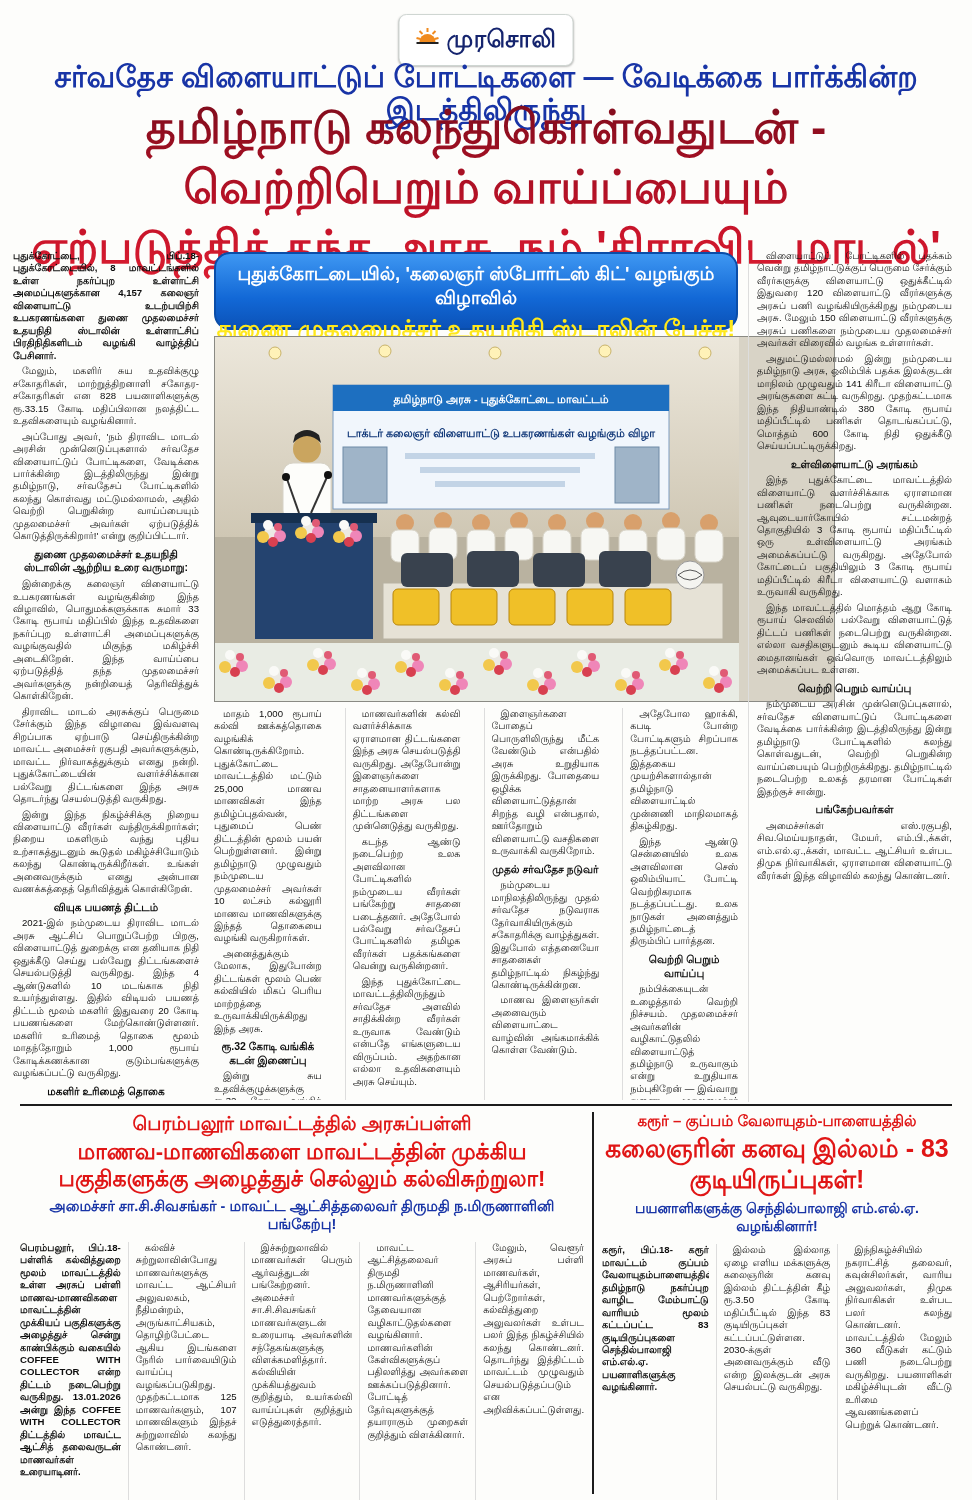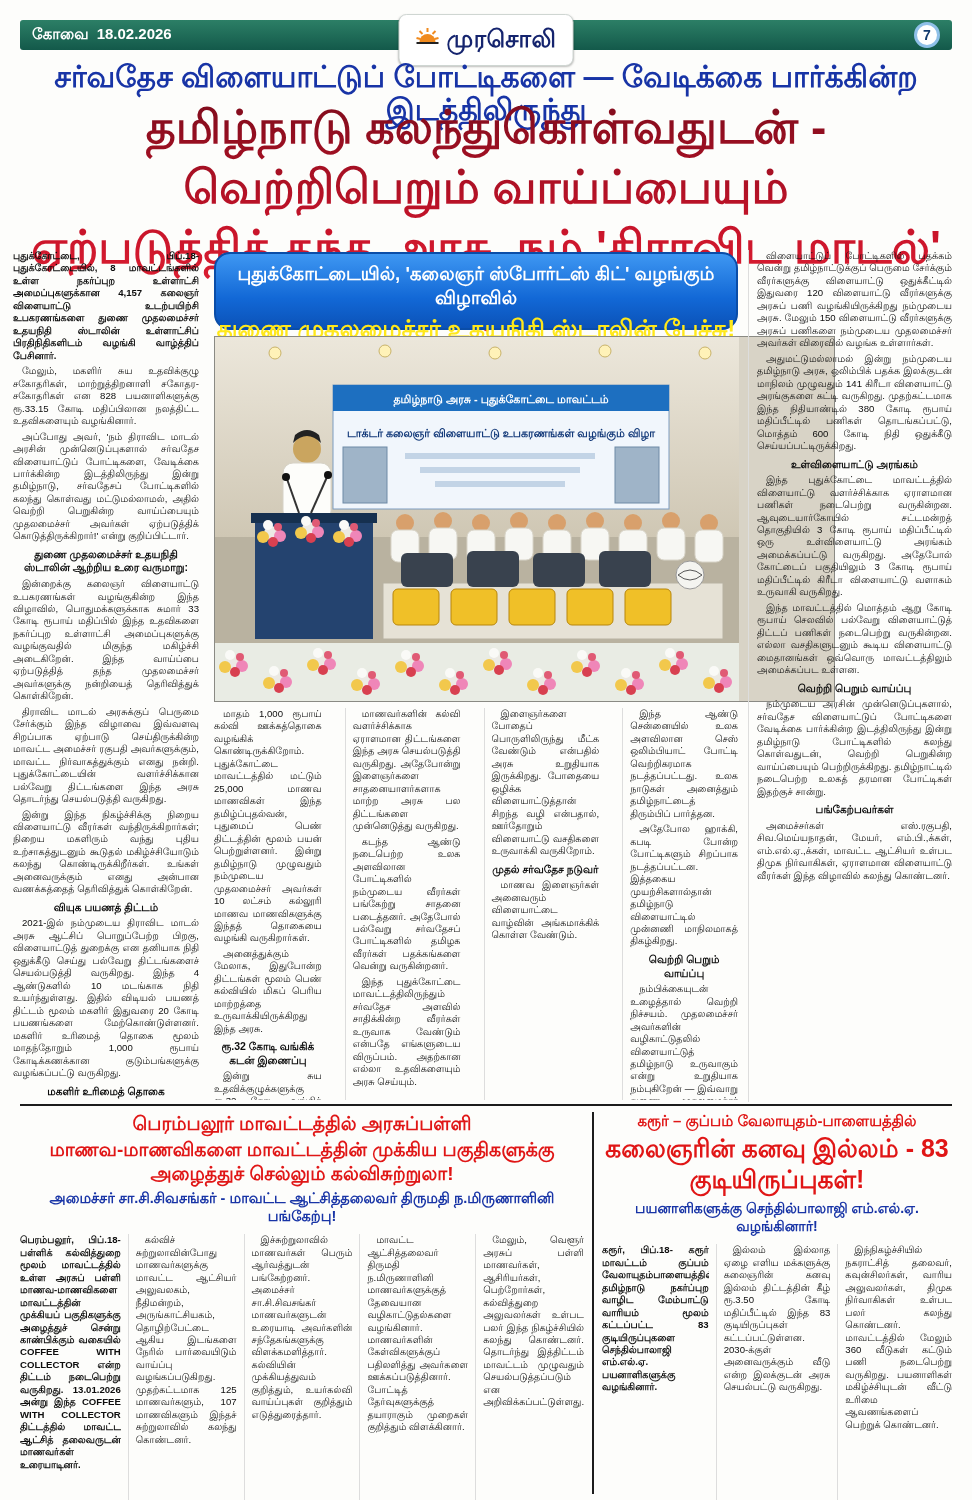--- a/index.html
+++ b/index.html
@@ -65,45 +65,36 @@
              border-left:1px solid #ddd; padding-left:8px; }
   .midcols{ position:absolute; left:214px; top:708px; width:524px; height:392px; display:flex; }
   .midcols .mcol{ flex:1; overflow:hidden; }
   .midcols .mcol + .mcol{ border-left:1px solid #ddd; margin-left:23px; padding-left:7px; }
   
   .hrule{ position:absolute; left:20px; top:1104px; width:932px; height:2px; background:#1c1c1c; }
   .vrule{ position:absolute; left:592px; top:1112px; width:2px; height:382px; background:#1c1c1c; }
   .bl{ position:absolute; left:20px; top:1112px; width:564px; height:382px; }
   .br{ position:absolute; left:602px; top:1112px; width:350px; height:382px; }
   .red-h1{ text-align:center; font-weight:bold; color:#e01616; font-size:19px; line-height:1.25; }
-  .red-h2{ text-align:center; font-weight:bold; color:#e01616; font-size:19px; line-height:1.25; margin-top:2px; }
+  .red-h2{ text-align:center; font-weight:bold; color:#e01616; font-size:22px; line-height:1.25; margin-top:2px; }
   .blue-sub{ text-align:center; font-weight:bold; color:#1834a6; font-size:14.5px; margin-top:5px; }
   .br .red-h1{ font-size:15px; }
   .br .red-h2{ font-size:25px;text-align:center; }
   .br .blue-sub{ font-size:14px; }
   .colrow{ display:flex; margin-top:8px; }
   .colrow .newscol{ flex:1; }
   .colrow .newscol + .newscol{ border-left:1px solid #ddd; margin-left:7px; padding-left:7px; }
   .bl .colrow{ height:300px; }
   .br .colrow{ height:278px; }
 </style>
 </head>
 <body>
 
 <div class="page">
 
-  <header class="topbar">
-    <span class="edition">
-      <span>கோவை</span>
-      <span>18.02.2026</span>
-    </span>
-    <span class="pagenum">
-      <span>7</span>
-    </span>
-  </header>
 
   <div class="masthead">
     <span>
       <svg width="24" height="24" viewBox="0 0 24 24">
         <rect x="1" y="16" width="22" height="2" fill="#222"></rect>
         <path d="M4 16 A8 8 0 0 1 20 16 Z" fill="#f08a1e"></path>
         <g stroke="#f08a1e" stroke-width="2">
           <line x1="12" y1="2" x2="12" y2="6"></line>
             <line x1="4" y1="5" x2="7" y2="8"></line>
           <line x1="20" y1="5" x2="17" y2="8"></line>
@@ -255,25 +246,26 @@
         <p class="blk-para">இன்று சுய உதவிக்குழுக்களுக்கு ரூ.32 கோடி வங்கிக் கடன் இணைப்பு வழங்கப்பட்டுள்ளது. இப்படி மகளிரின் பொருளாதார முன்னேற்றத்துக்கும் இந்த அரசு உறுதுணையாக இருக்கிறது.</p>
       </div>
     <div class="mcol newscol">
         <p class="blk-para">மாணவர்களின் கல்வி வளர்ச்சிக்காக ஏராளமான திட்டங்களை இந்த அரசு செயல்படுத்தி வருகிறது. அதேபோன்று இளைஞர்களை சாதனையாளர்களாக மாற்ற அரசு பல திட்டங்களை முன்னெடுத்து வருகிறது.</p>
         <p class="blk-para">கடந்த ஆண்டு நடைபெற்ற உலக அளவிலான போட்டிகளில் நம்முடைய வீரர்கள் பங்கேற்று சாதனை படைத்தனர். அதேபோல் பல்வேறு சர்வதேசப் போட்டிகளில் தமிழக வீரர்கள் பதக்கங்களை வென்று வருகின்றனர்.</p>
         <p class="blk-para">இந்த புதுக்கோட்டை மாவட்டத்திலிருந்தும் சர்வதேச அளவில் சாதிக்கின்ற வீரர்கள் உருவாக வேண்டும் என்பதே எங்களுடைய விருப்பம். அதற்கான எல்லா உதவிகளையும் அரசு செய்யும்.</p>
       </div>
     <div class="mcol newscol">
         <p class="blk-para">இளைஞர்களை போதைப் பொருளிலிருந்து மீட்க வேண்டும் என்பதில் அரசு உறுதியாக இருக்கிறது. போதையை ஒழிக்க விளையாட்டுத்தான் சிறந்த வழி என்பதால், ஊர்தோறும் விளையாட்டு வசதிகளை உருவாக்கி வருகிறோம்.</p>
         <p class="blk-subhead">முதல் சர்வதேச நடுவர்</p>
+        <p class="blk-para">நம்முடைய மாநிலத்திலிருந்து முதல் சர்வதேச நடுவராக தேர்வாகியிருக்கும் சகோதரிக்கு வாழ்த்துகள். இதுபோல் எத்தனையோ சாதனைகள் தமிழ்நாட்டில் நிகழ்ந்து கொண்டிருக்கின்றன.</p>
         <p class="blk-para">மாணவ இளைஞர்கள் அனைவரும் விளையாட்டை வாழ்வின் அங்கமாக்கிக் கொள்ள வேண்டும்.</p>
       </div>
     <div class="mcol newscol">
+        <p class="blk-para">அதேபோல ஹாக்கி, கபடி போன்ற போட்டிகளும் சிறப்பாக நடத்தப்பட்டன. இத்தகைய முயற்சிகளால்தான் தமிழ்நாடு விளையாட்டில் முன்னணி மாநிலமாகத் திகழ்கிறது.</p>
         <p class="blk-para">இந்த ஆண்டு சென்னையில் உலக அளவிலான செஸ் ஒலிம்பியாட் போட்டி வெற்றிகரமாக நடத்தப்பட்டது. உலக நாடுகள் அனைத்தும் தமிழ்நாட்டைத் திரும்பிப் பார்த்தன.</p>
-        <p class="blk-para">அதேபோல ஹாக்கி, கபடி போன்ற போட்டிகளும் சிறப்பாக நடத்தப்பட்டன. இத்தகைய முயற்சிகளால்தான் தமிழ்நாடு விளையாட்டில் முன்னணி மாநிலமாகத் திகழ்கிறது.</p>
         <p class="blk-subhead">வெற்றி பெறும் வாய்ப்பு</p>
         <p class="blk-para">நம்பிக்கையுடன் உழைத்தால் வெற்றி நிச்சயம். முதலமைச்சர் அவர்களின் வழிகாட்டுதலில் விளையாட்டுத் தமிழ்நாடு உருவாகும் என்று உறுதியாக நம்புகிறேன் — இவ்வாறு துணை முதலமைச்சர் உதயநிதி ஸ்டாலின் பேசினார்.</p>
       </div>
   </div>
 
   <div class="hrule"></div>
   <div class="vrule"></div>
 
   <section class="bl">
     <div class="red-h1">பெரம்பலூர் மாவட்டத்தில் அரசுப்பள்ளி</div>

